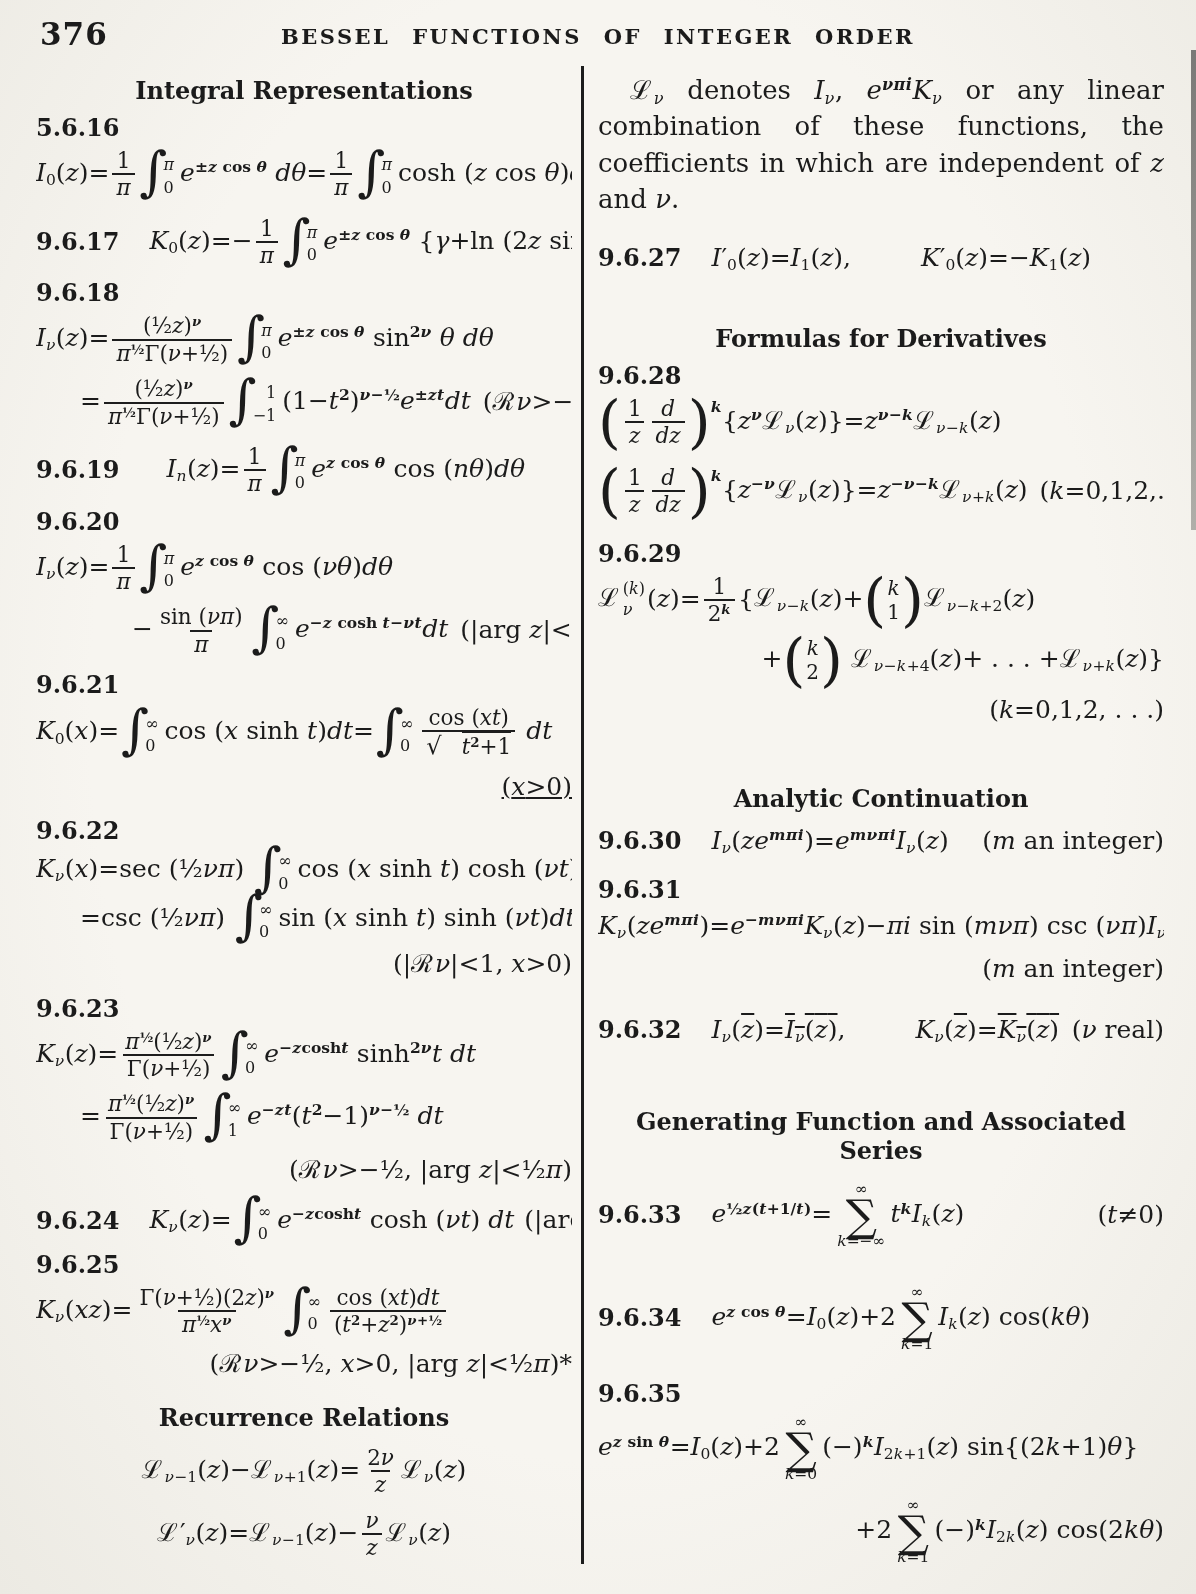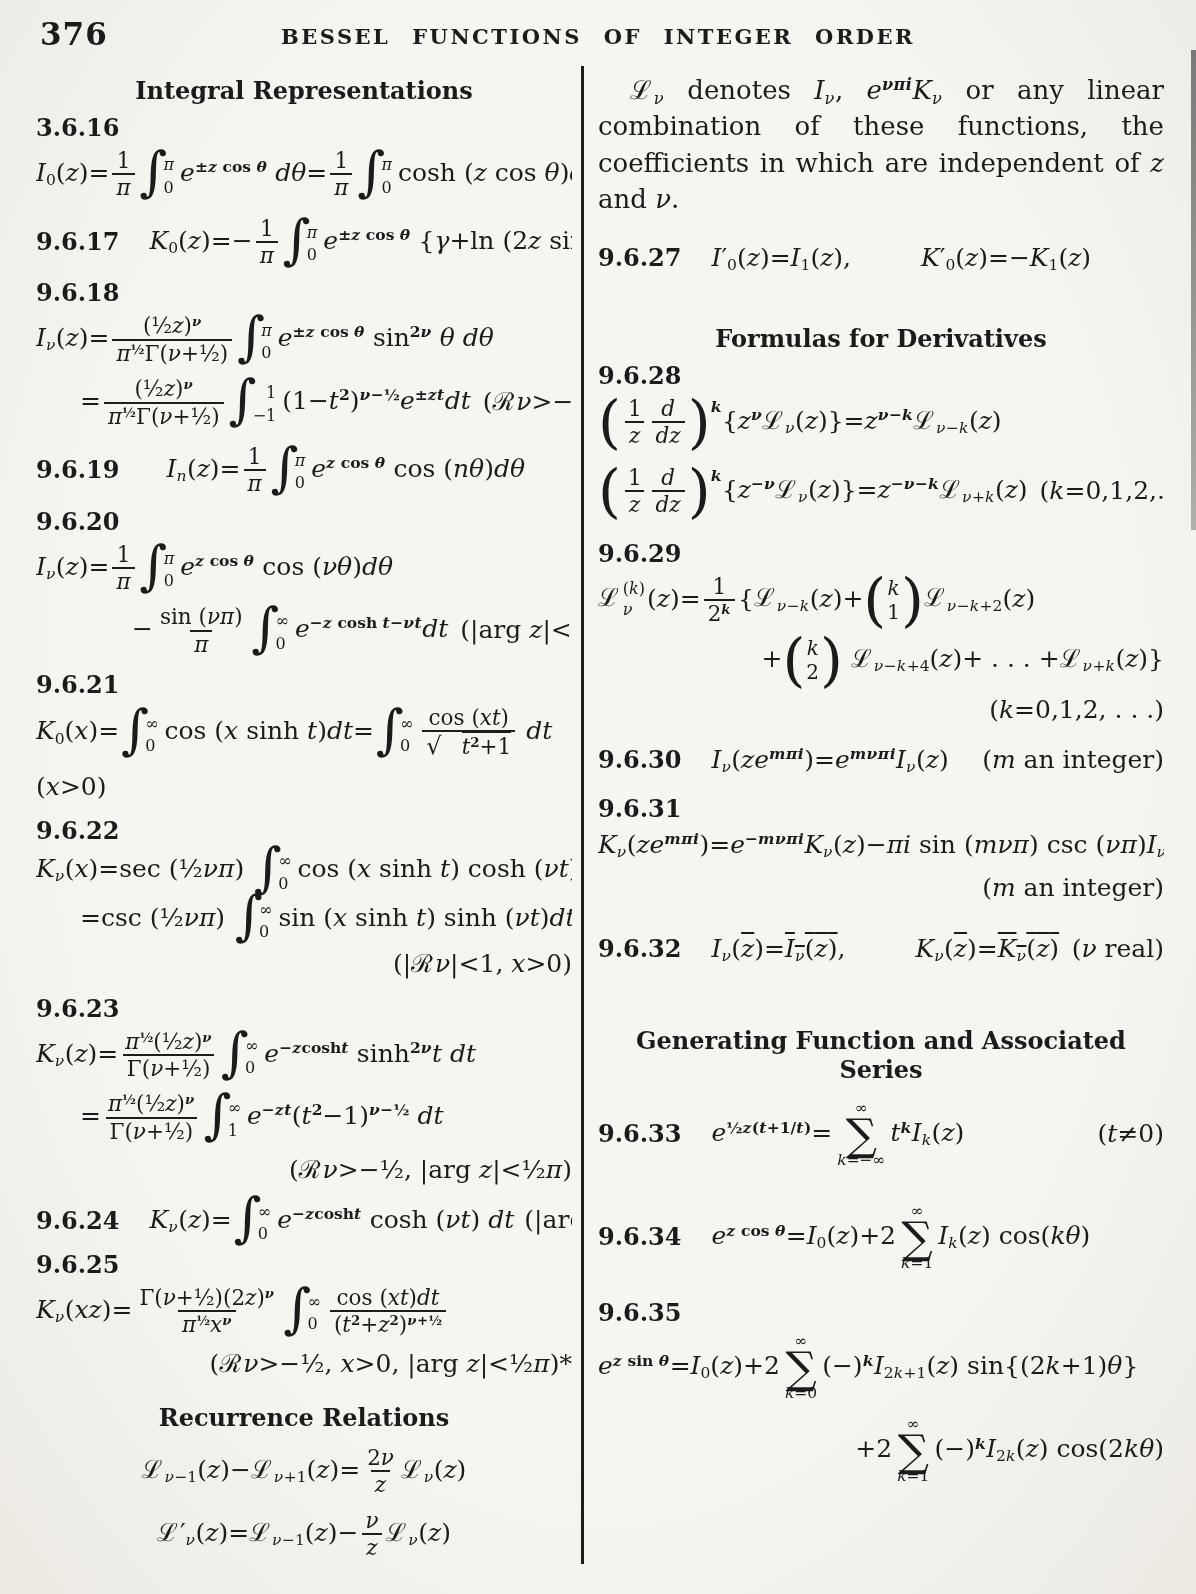--- a/index.html
+++ b/index.html
@@ -71,21 +71,21 @@
 <body>
 
 <div class="page">
   <div class="pageno">376</div>
   <div class="runhead">BESSEL FUNCTIONS OF INTEGER ORDER</div>
   <div class="divider"></div>
   <div class="edge-r"></div>
   <div class="col col-left">
       <div class="heading" style="margin-top: 12px;">Integral Representations</div>
       <div class="eq">
-        <div class="eqnum">3.6.16</div>
+        <div class="eqnum">5.6.16</div>
         <div class="line" style="text-align: center;"><i>I</i><sub>0</sub>(<i>z</i>)=<span class="f">
             <span class="n">1</span>
             <span class="d"><i>π</i></span>
           </span><span class="ii">∫</span><span class="lim">
             <span class="u"><i>π</i></span>
             <span class="lo">0</span>
           </span><i>e</i><sup>±<i>z</i> cos <i>θ</i></sup> <i>dθ</i>=<span class="f">
             <span class="n">1</span>
             <span class="d"><i>π</i></span>
           </span><span class="ii">∫</span><span class="lim">
@@ -162,21 +162,21 @@
         <div class="line"><i>K</i><sub>0</sub>(<i>x</i>)=<span class="ii">∫</span><span class="lim">
             <span class="u">∞</span>
             <span class="lo">0</span>
           </span>cos (<i>x</i> sinh <i>t</i>)<i>dt</i>=<span class="ii">∫</span><span class="lim">
             <span class="u">∞</span>
             <span class="lo">0</span>
           </span><span class="f">
             <span class="n">cos (<i>xt</i>)</span>
             <span class="d"><span class="rt">√</span><span class="vin"><i>t</i><sup>2</sup>+1</span></span>
           </span> <i>dt</i></div>
-        <div class="line" style="text-align: left;">(<i>x</i>&gt;0)</div>
+        <div class="line" style="text-align: right; text-decoration: underline;">(<i>x</i>&gt;0)</div>
       </div>
       <div class="eq">
         <div class="eqnum">9.6.22</div>
         <div class="line"><i>K</i><sub><i>ν</i></sub>(<i>x</i>)=sec (½<i>νπ</i>) <span class="ii">∫</span><span class="lim">
             <span class="u">∞</span>
             <span class="lo">0</span>
           </span>cos (<i>x</i> sinh <i>t</i>) cosh (<i>νt</i>)</div>
         <div class="line" style="padding-left: 44px;">=csc (½<i>νπ</i>) <span class="ii">∫</span><span class="lim">
             <span class="u">∞</span>
             <span class="lo">0</span>
@@ -295,20 +295,21 @@
         <div class="line" style="text-align: right;">+<span class="bn">
             <span class="p">(</span>
             <span class="st">
               <span><i>k</i></span>
               <span>2</span>
             </span>
             <span class="p">)</span>
           </span> <span class="scr">ℒ</span><sub><i>ν</i>−<i>k</i>+4</sub>(<i>z</i>)+ . . . +<span class="scr">ℒ</span><sub><i>ν</i>+<i>k</i></sub>(<i>z</i>)}</div>
         <div class="line" style="text-align: right;">(<i>k</i>=0,1,2, . . .)</div>
       </div>
+      <div class="heading" style="margin-top: 52px;">Analytic Continuation</div>
       <div class="eq" style="margin-top: 10px;">
         <div class="row">
           <span class="eqnum">9.6.30</span>
           <span class="fx"><i>I</i><sub><i>ν</i></sub>(<i>ze</i><sup><i>mπi</i></sup>)=<i>e</i><sup><i>mνπi</i></sup><i>I</i><sub><i>ν</i></sub>(<i>z</i>)</span>
           <span class="cond">(<i>m</i> an integer)</span>
         </div>
       </div>
       <div class="eq" style="margin-top: 16px;">
         <div class="eqnum">9.6.31</div>
         <div class="line"><i>K</i><sub><i>ν</i></sub>(<i>ze</i><sup><i>mπi</i></sup>)=<i>e</i><sup>−<i>mνπi</i></sup><i>K</i><sub><i>ν</i></sub>(<i>z</i>)−<i>πi</i> sin (<i>mνπ</i>) csc (<i>νπ</i>)<i>I</i><sub><i>ν</i></sub>()</div>

